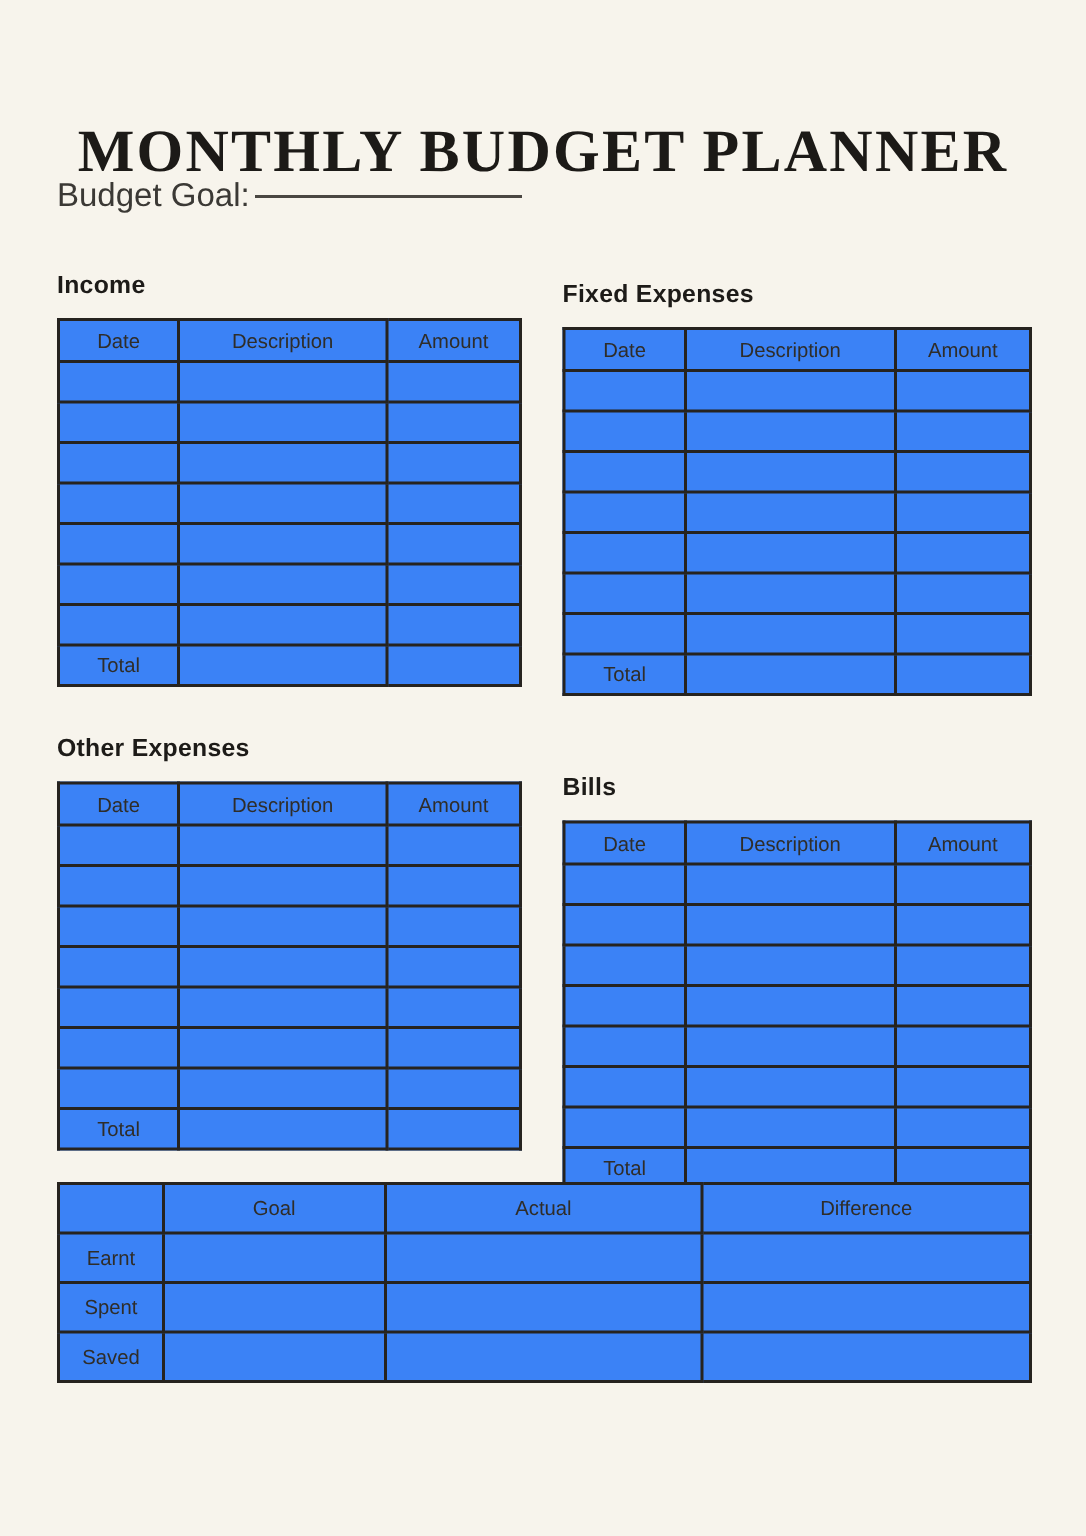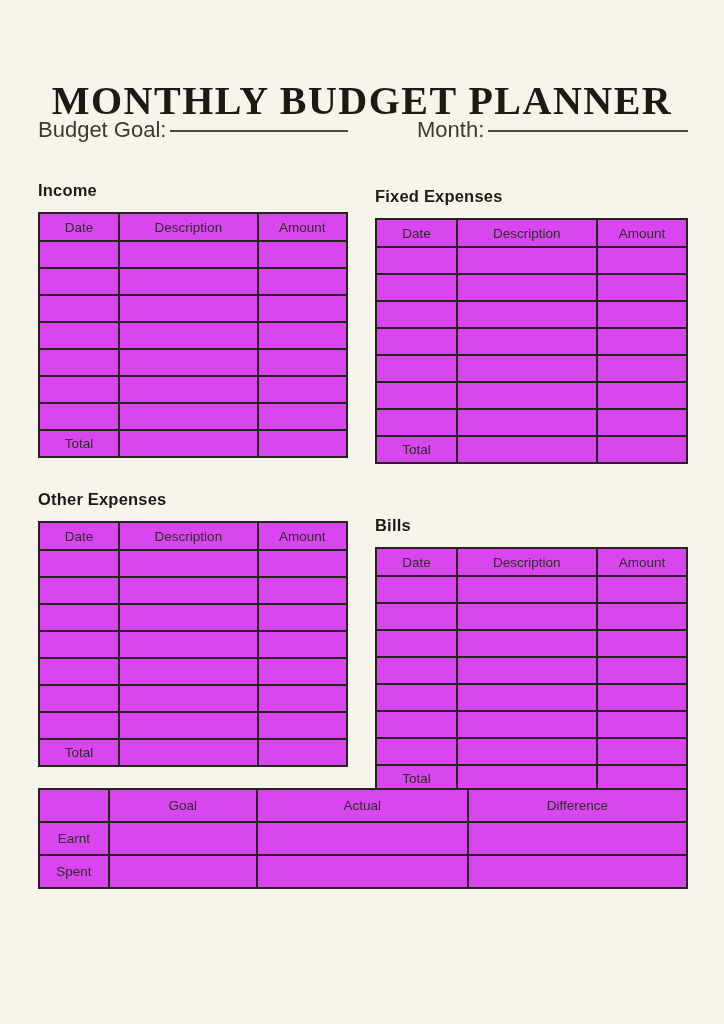--- a/index.html
+++ b/index.html
@@ -35,21 +35,21 @@
     color: #1d1b18; line-height: 19px;
   }
   #sec-income         { left: 38px;  top: 181px; width: 310px; }
   #sec-fixed-expenses { left: 375px; top: 187px; width: 313px; }
   #sec-other-expenses { left: 38px;  top: 490px; width: 310px; }
   #sec-bills          { left: 375px; top: 516px; width: 313px; }
   #sec-recap          { left: 38px;  top: 788px; width: 650px; }
 
   table {
     border-collapse: collapse; width: 100%; table-layout: fixed;
-    background: #d946ef;
+    background: #3b82f6;
   }
   th, td {
     border: 2px solid #26231f;
     font-weight: normal; font-size: 13.5px; color: #2f2d29;
     text-align: center; vertical-align: middle; padding: 0;
     overflow: hidden;
   }
   .small-table th { height: 26px; }
   .small-table td { height: 25px; }
   .small-table col.c1 { width: 26%; }
@@ -67,24 +67,20 @@
 
 <div class="page">
 
   <h1 class="title">MONTHLY BUDGET PLANNER</h1>
 
   <div class="field" id="budget-goal-field">
     <span class="label">Budget Goal:</span>
     <span class="line"></span>
   </div>
 
-  <div class="field" id="month-field">
-    <span class="label">Month:</span>
-    <span class="line"></span>
-  </div>
 
   <div class="section" id="sec-income">
     <h2>Income</h2>
     <table class="small-table">
         <colgroup>
           <col class="c1">
           <col class="c2">
           <col class="c3">
         </colgroup>
         <tbody>
@@ -331,17 +327,23 @@
             <td></td>
             <td></td>
             <td></td>
           </tr>
           <tr>
             <td>Spent</td>
             <td></td>
             <td></td>
             <td></td>
           </tr>
+          <tr>
+            <td>Saved</td>
+            <td></td>
+            <td></td>
+            <td></td>
+          </tr>
         </tbody>
       </table>
   </div>
 
 </div>
 
 </body></html>

